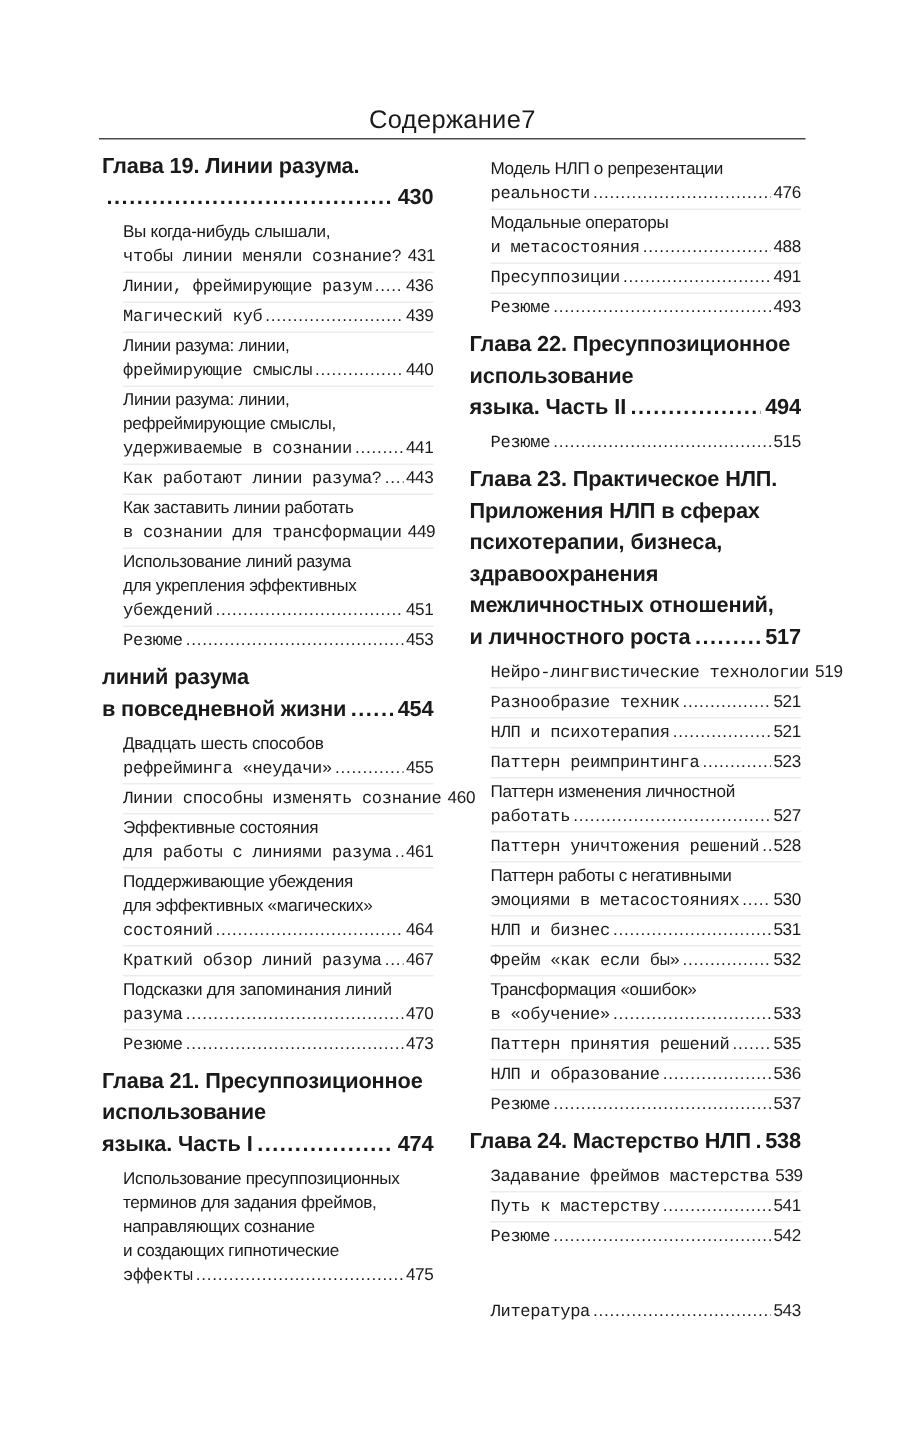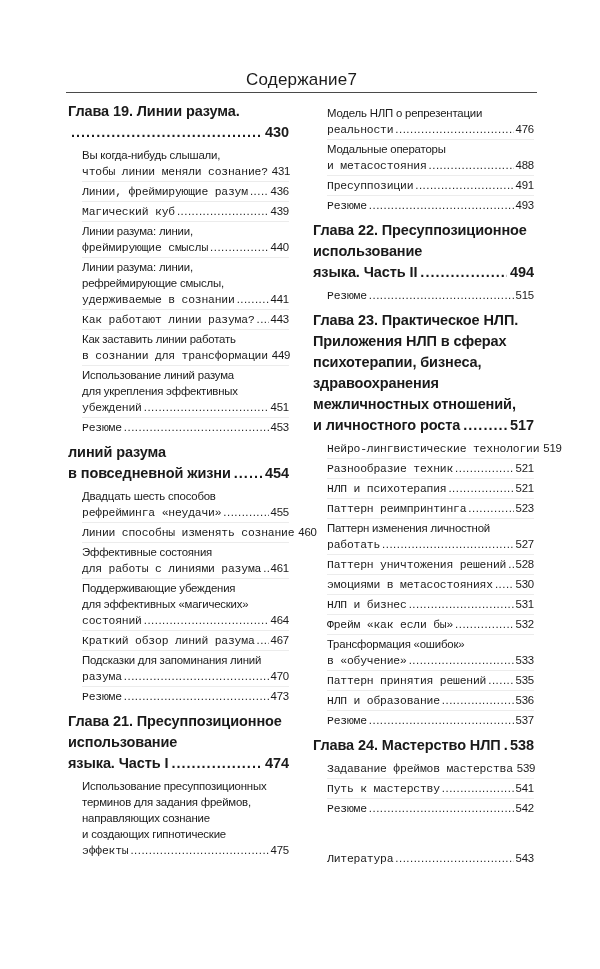--- a/index.html
+++ b/index.html
@@ -313,20 +313,21 @@
           </div>
         </div>
         <div class="entry">
           <div class="e-last">
             <span class="txt">Паттерн уничтожения решений</span>
             <span class="dots">......................................................................................................</span>
             <span class="pg">528</span>
           </div>
         </div>
         <div class="entry">
+          <span class="line">Паттерн работы с негативными</span>
           <div class="e-last">
             <span class="txt">эмоциями в метасостояниях</span>
             <span class="dots">......................................................................................................</span>
             <span class="pg">530</span>
           </div>
         </div>
         <div class="entry">
           <div class="e-last">
             <span class="txt">НЛП и бизнес</span>
             <span class="dots">......................................................................................................</span>

